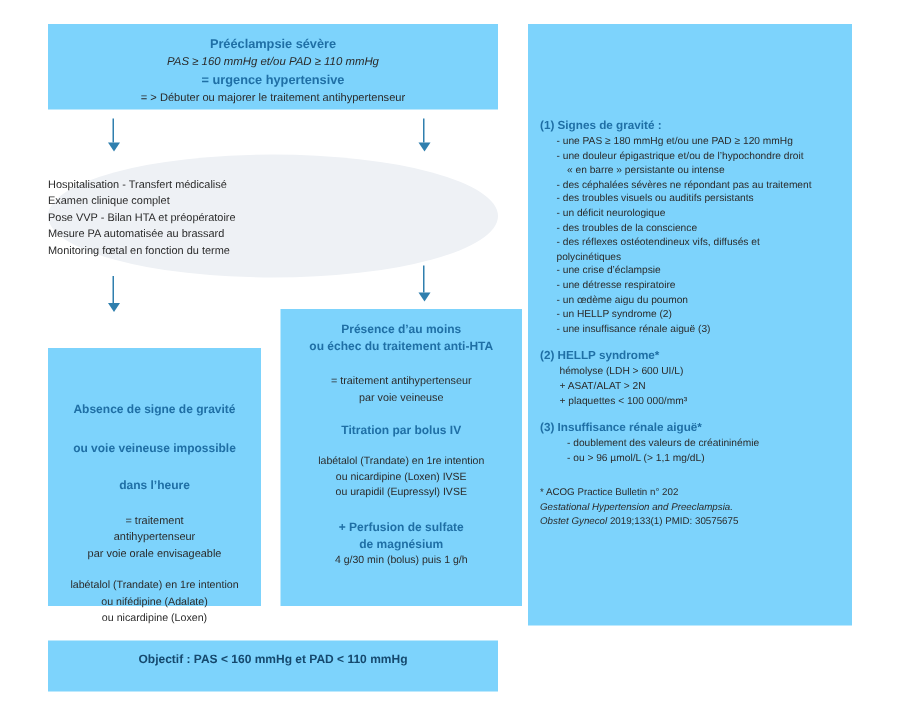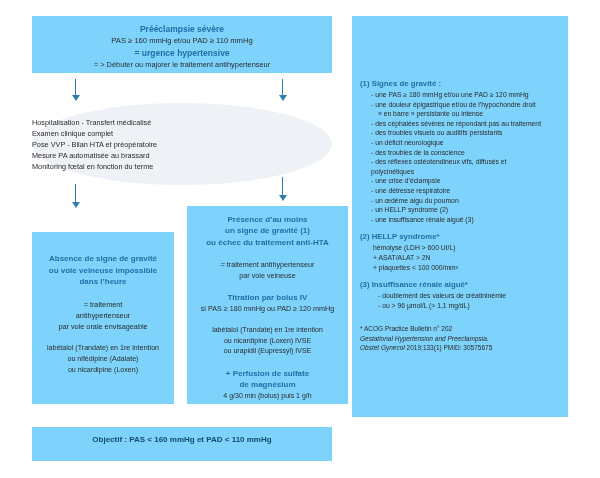--- a/index.html
+++ b/index.html
@@ -37,21 +37,21 @@
 
   
   #top-box {
     left: 32px;
     top: 16px;
     width: 300px;
     height: 57px;
     padding-top: 7px;
   }
   #top-box .l1 { font-size: 8.5px; line-height: 12px; }
-  #top-box .l2 { font-size: 7.6px; line-height: 11.5px; color: #2b2b2b; }
+  #top-box .l2 { font-size: 7.6px; line-height: 11.5px; color: #2b2b2b; font-style: italic; }
   #top-box .l3 { font-size: 8.5px; line-height: 12px; }
   #top-box .l4 { font-size: 7.4px; line-height: 12px; color: #2b2b2b; }
 
   
   #ellipse {
     position: absolute;
     left: 32px;
     top: 103px;
     width: 300px;
     height: 82px;
@@ -88,21 +88,21 @@
   }
 
   
   #left-box {
     left: 32px;
     top: 232px;
     width: 142px;
     height: 172px;
     padding: 8px 6px 0 6px;
   }
-  #left-box .hd { font-size: 8px; line-height: 11.5px; }
+  #left-box .hd { font-size: 8px; line-height: 11.5px; margin-top: 14px; }
   #left-box .bd { font-size: 7.3px; line-height: 11px; }
   #left-box .dr { font-size: 7.1px; line-height: 11px; }
   .gap-sm { height: 11px; }
   .gap-md { height: 13px; }
 
   
   #right-box {
     left: 187px;
     top: 206px;
     width: 161px;
@@ -204,28 +204,26 @@
   <div class="bd">antihypertenseur</div>
   <div class="bd">par voie orale envisageable</div>
   <div class="gap-sm"></div>
   <div class="dr">labétalol (Trandate) en 1re intention</div>
   <div class="dr">ou nifédipine (Adalate)</div>
   <div class="dr">ou nicardipine (Loxen)</div>
 </div>
 
 <div class="panel center" id="right-box">
   <div class="hd ttl">Présence d’au moins</div>
-  <div class="hd ttl">un signe de gravité (1)</div>
   <div class="hd ttl">ou échec du traitement anti-HTA</div>
   <div class="gap-sm"></div>
   <div class="bd">= traitement antihypertenseur</div>
   <div class="bd">par voie veineuse</div>
   <div class="gap-sm"></div>
   <div class="sub ttl">Titration par bolus IV</div>
-  <div class="bd">si PAS ≥ 180 mmHg ou PAD ≥ 120 mmHg</div>
   <div class="gap-sm"></div>
   <div class="dr">labétalol (Trandate) en 1re intention</div>
   <div class="dr">ou nicardipine (Loxen) IVSE</div>
   <div class="dr">ou urapidil (Eupressyl) IVSE</div>
   <div class="gap-sm"></div>
   <div class="mg ttl">+ Perfusion de sulfate</div>
   <div class="mg ttl">de magnésium</div>
   <div class="dr">4 g/30 min (bolus) puis 1 g/h</div>
 </div>
 

